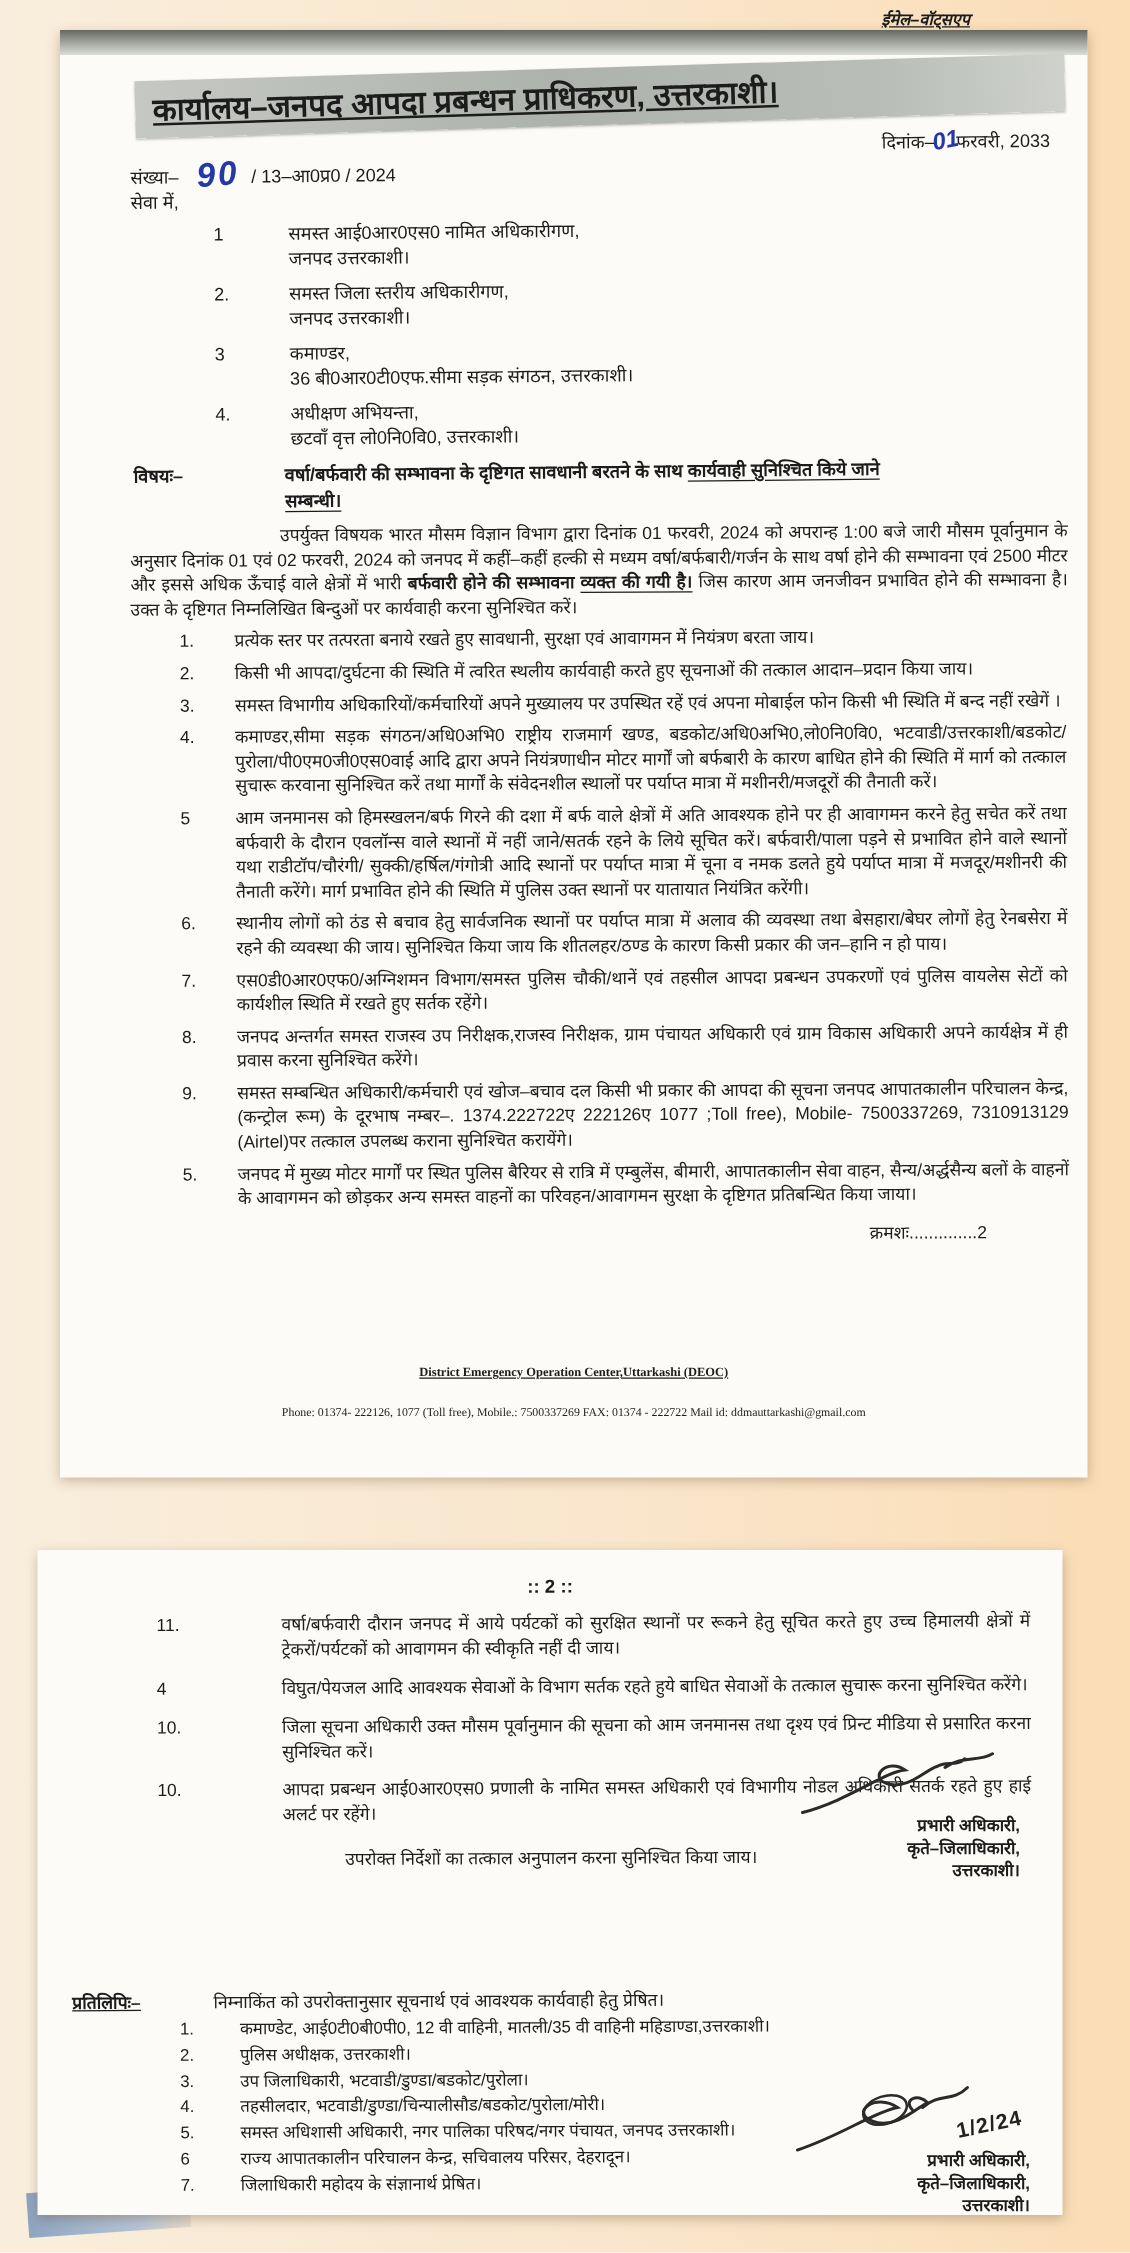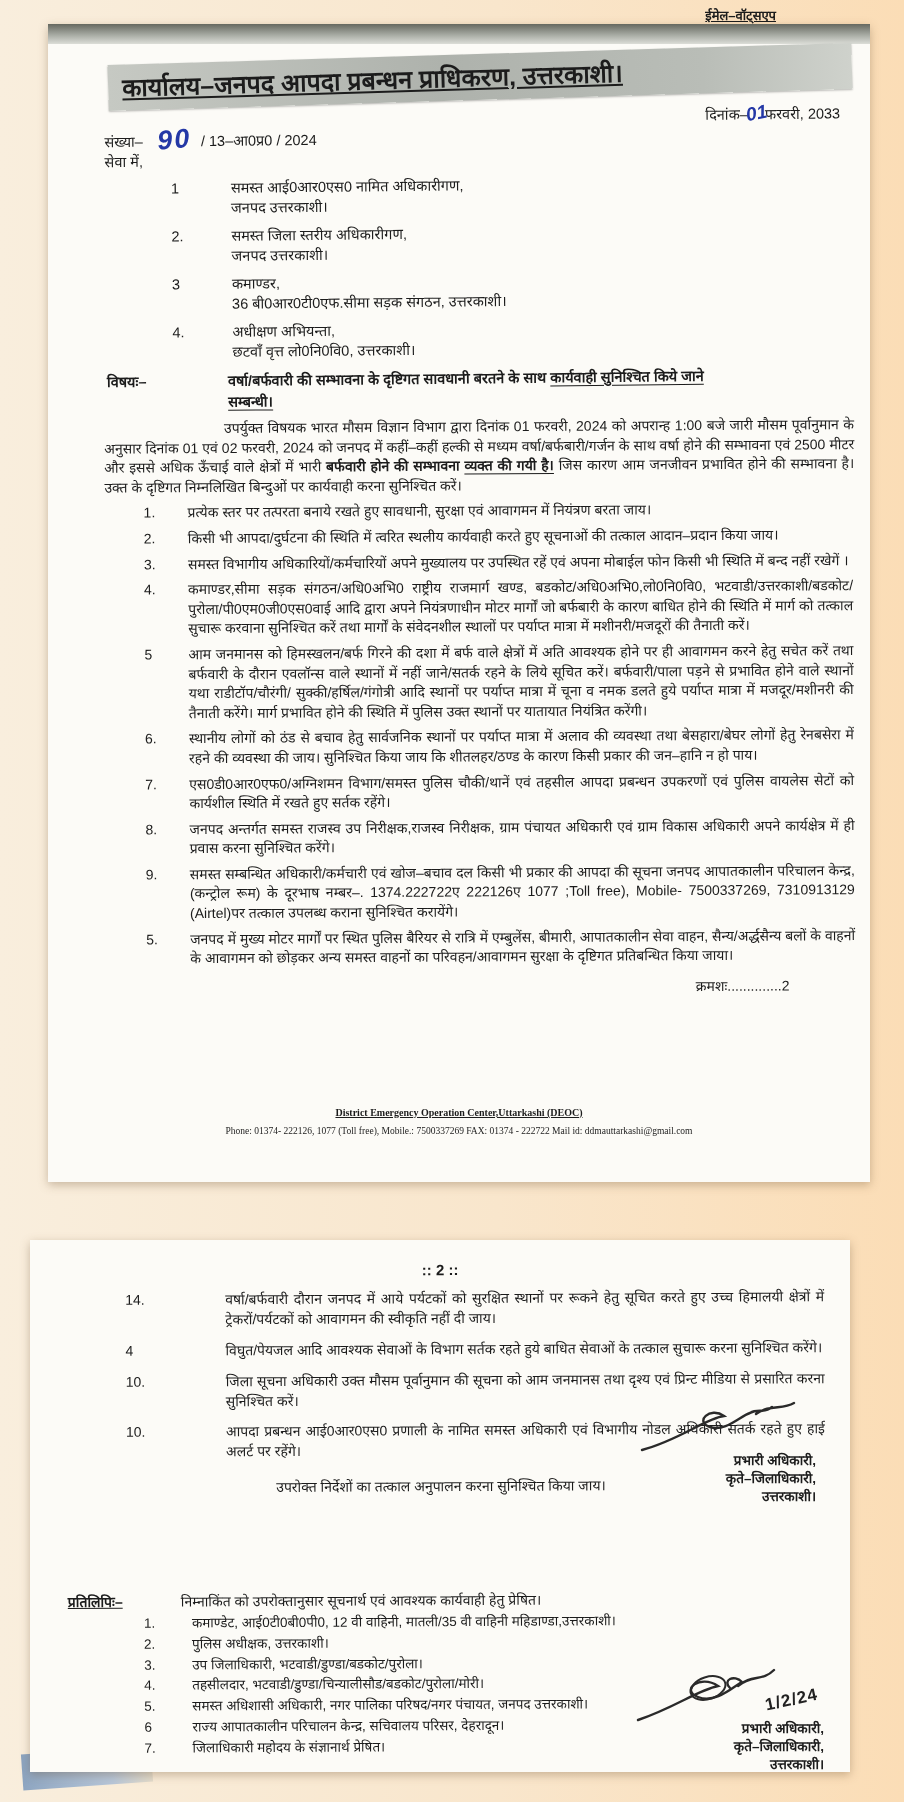--- a/index.html
+++ b/index.html
@@ -8,21 +8,21 @@
     background: linear-gradient(90deg,#f9eedd 0%, #f9e6cc 55%, #fbddb6 100%);
     font-family:"Liberation Sans","DejaVu Sans",sans-serif;
     color:#1c1c1c;
   }
   .page { position:absolute; background:#fcfbf7; box-shadow:0 3px 9px rgba(110,80,50,.35); z-index:1; }
   .page1 { left:48px; top:24px; width:822px; height:1158px; }
   .page2 { left:30px; top:1240px; width:820px; height:532px; }
 
   .corner-note {
     position:absolute; top:6px; right:128px; z-index:2;
-    font-size:13px; font-weight:bold; text-decoration:underline;
+    font-size:13px; font-weight:bold; font-style:italic; text-decoration:underline;
   }
   .p1-band {
     position:absolute; top:0; left:0; right:0; height:20px;
     background:linear-gradient(180deg,#55584f 0%, #9ea29a 55%, #d8dad4 100%);
     opacity:.9;
   }
   .title-strip {
     position:relative; margin:30px 18px 0 60px; padding:5px 6px 7px 14px;
     background:linear-gradient(90deg,#c6c9c3 0%, #aeb2ac 45%, #b9bdb7 80%, #cfd2cc 100%);
     transform:rotate(-1.7deg); transform-origin:50% 50%;
@@ -54,40 +54,40 @@
   .intro u { text-underline-offset:3px; }
 
   .point { display:flex; margin:6px 18px 0 95px; font-size:14px; line-height:1.4; }
   .pnum { flex:0 0 44px; }
   .ptext { flex:1; text-align:justify; }
 
   .continuation { text-align:right; margin:10px 84px 0 0; font-size:14px; }
 
   .p1-footer { position:absolute; left:0; right:0; bottom:46px; text-align:center; font-family:"Liberation Serif","DejaVu Serif",serif; }
   .footer-title { font-size:10px; font-weight:bold; text-decoration:underline; }
-  .footer-contact { font-size:9.5px; margin-top:8px; color:#222; }
+  .footer-contact { font-size:9.5px; margin-top:22px; color:#222; }
 
   .page2-label { text-align:center; font-weight:bold; font-size:15px; margin-top:22px; }
   .point2 { display:flex; margin:11px 26px 0 95px; font-size:14px; line-height:1.42; }
   .p2num { flex:0 0 100px; }
   .closing { margin:15px 0 0 245px; font-size:14px; }
 
   .sig-block { position:absolute; text-align:right; z-index:3; }
   .sig1 { top:158px; right:34px; width:190px; }
   .sig2 { top:424px; right:26px; width:200px; }
   .sig-lines { font-size:13.5px; font-weight:bold; line-height:1.32; margin-top:-8px; }
   .sig-svg { display:block; margin:0 auto; }
   .hand-date {
     position:absolute; right:6px; top:26px; font-size:17px; font-weight:bold;
     transform:rotate(-12deg); color:#222; letter-spacing:1px;
   }
 
   .copy-section { margin:96px 0 0 0; }
   .copy-head { display:flex; font-size:14px; line-height:1.35; }
-  .copy-label { flex:0 0 113px; margin-left:36px; font-weight:bold; text-decoration:underline; }
+  .copy-label { flex:0 0 113px; margin-left:26px; font-weight:bold; text-decoration:underline; }
   .copy-item { display:flex; margin:3px 230px 0 112px; font-size:13.5px; line-height:1.32; }
   .cnum { flex:0 0 48px; }
 
   .corner-wedge {
     position:absolute; left:22px; top:1750px; width:130px; height:36px; z-index:0;
     background:linear-gradient(100deg,#8ba3bf 0%, #b7c6d8 70%, #e4dccb 100%);
     transform:rotate(-4deg);
   }
 </style>
 </head>
@@ -189,21 +189,21 @@
   </div>
 </div>
 
 <div class="corner-wedge"></div>
 
 <div class="page page2">
   <div class="p2-tilt">
     <div class="page2-label">:: 2 ::</div>
 
     <div class="point2">
-        <span class="p2num">14.</span>
+        <span class="p2num">11.</span>
         <span class="ptext">वर्षा/बर्फवारी दौरान जनपद में आये पर्यटकों को सुरक्षित स्थानों पर रूकने हेतु सूचित करते हुए उच्च हिमालयी क्षेत्रों में ट्रेकरों/पर्यटकों को आवागमन की स्वीकृति नहीं दी जाय।</span>
       </div>
     <div class="point2">
         <span class="p2num">4</span>
         <span class="ptext">विघुत/पेयजल आदि आवश्यक सेवाओं के विभाग सर्तक रहते हुये बाधित सेवाओं के तत्काल सुचारू करना सुनिश्चित करेंगे।</span>
       </div>
     <div class="point2">
         <span class="p2num">10.</span>
         <span class="ptext">जिला सूचना अधिकारी उक्त मौसम पूर्वानुमान की सूचना को आम जनमानस तथा दृश्य एवं प्रिन्ट मीडिया से प्रसारित करना सुनिश्चित करें।</span>
       </div>

